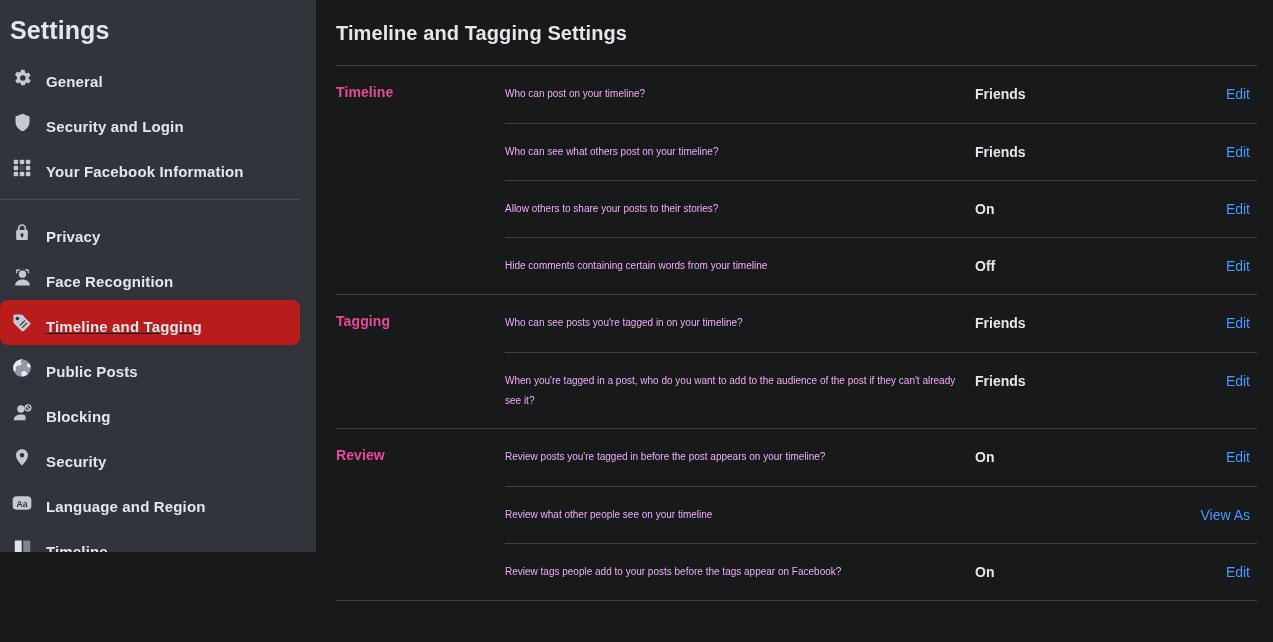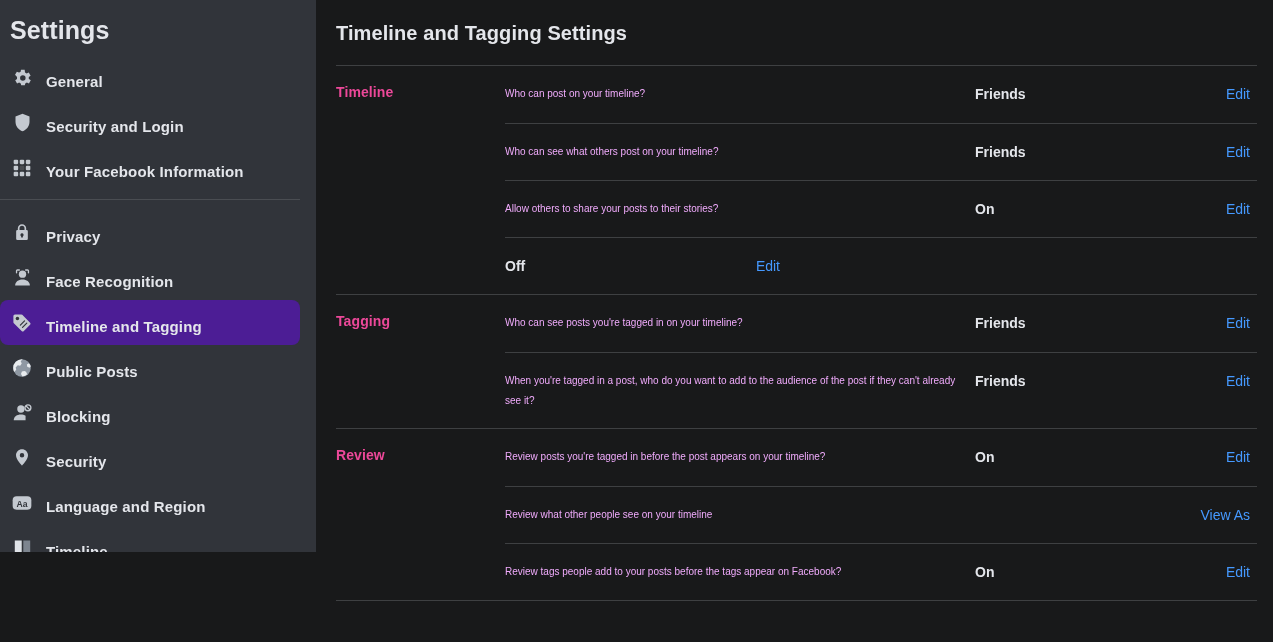--- a/index.html
+++ b/index.html
@@ -33,21 +33,21 @@
   .nav-group { margin-top: 10px; }
   .nav-item {
     display: flex;
     align-items: center;
     height: 45px;
     padding-left: 7px;
     border-radius: 8px;
     margin: 0 16px 0 0;
     cursor: pointer;
   }
-  .nav-item.active { background: #4c1d95; }
+  .nav-item.active { background: #b91c1c; text-decoration: underline; }
   .nav-icon {
     width: 30px;
     min-width: 30px;
     height: 30px;
     display: flex;
     align-items: center;
     justify-content: center;
     margin-right: 9px;
   }
   .nav-icon svg { display: block; }
@@ -311,20 +311,21 @@
               <div class="sec-label"></div>
               <div class="row-inner">
                 <div class="q">Allow others to share your posts to their stories?</div>
                 <div class="val">On</div>
                 <div class="act">Edit</div>
               </div>
             </div>
             <div class="row">
               <div class="sec-label"></div>
               <div class="row-inner">
+                <div class="q">Hide comments containing certain words from your timeline</div>
                 <div class="val">Off</div>
                 <div class="act">Edit</div>
               </div>
             </div>
           </div>
           <div class="section">
             <div class="section-rule"></div>
             <div class="row">
               <div class="sec-label">Tagging</div>
               <div class="row-inner">

